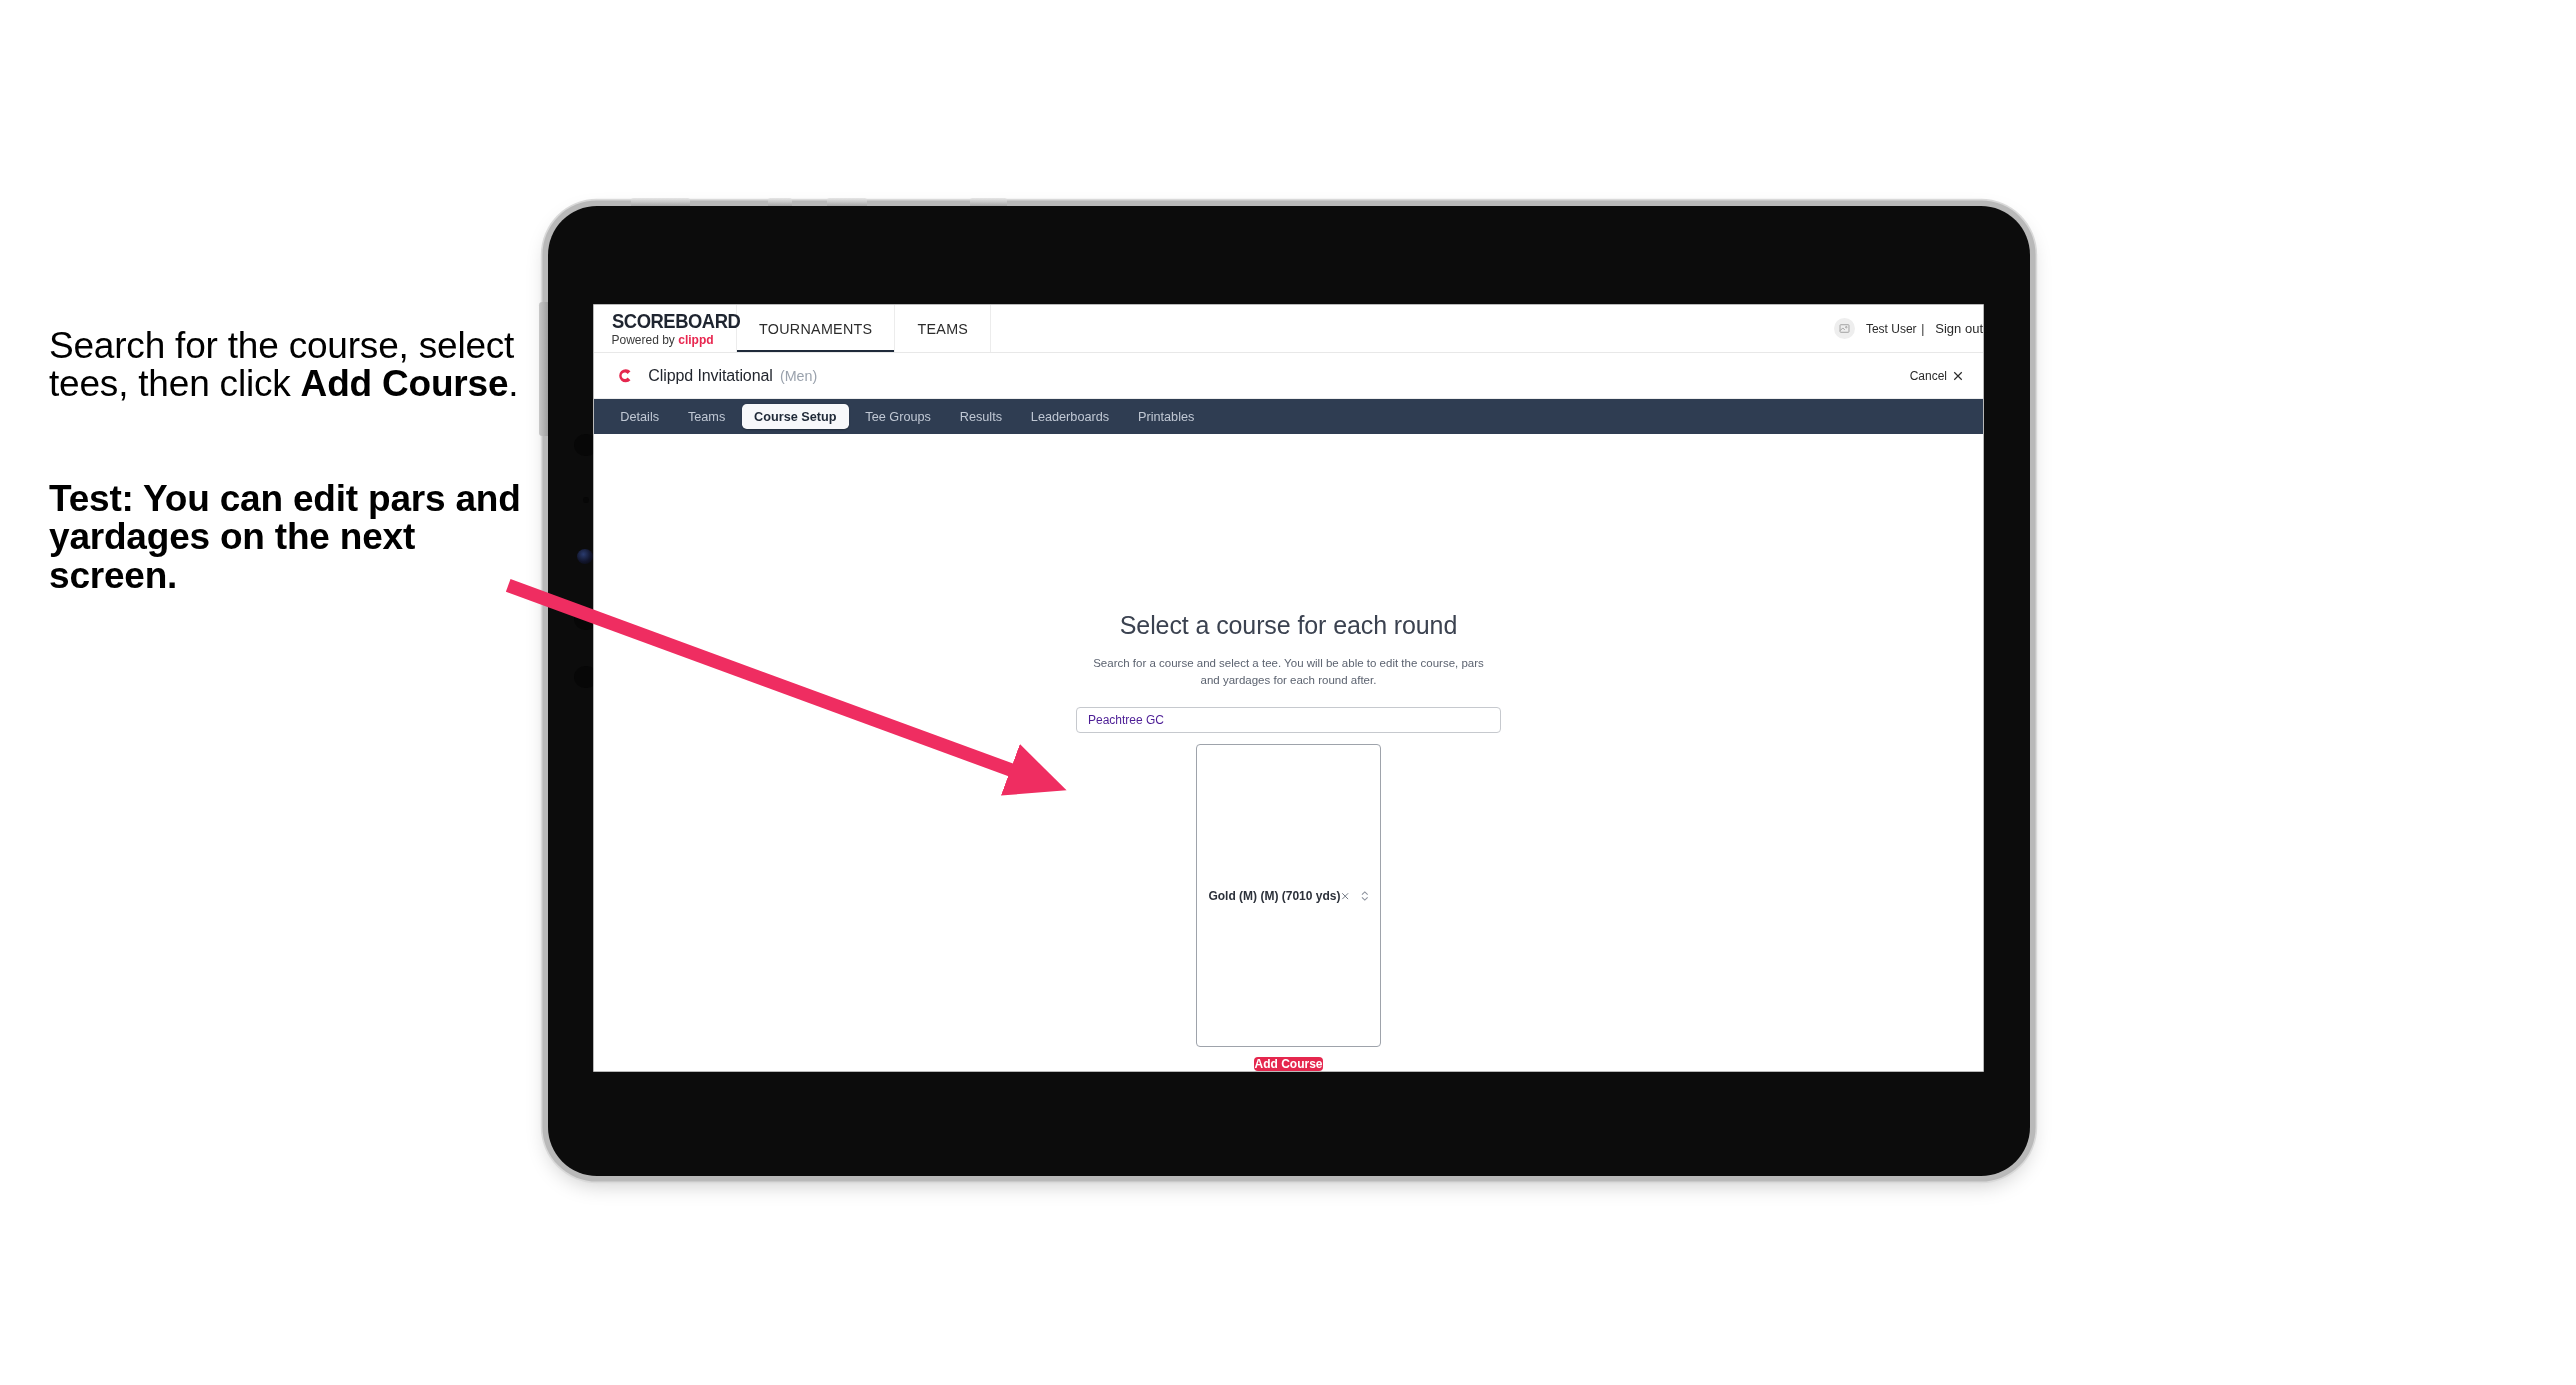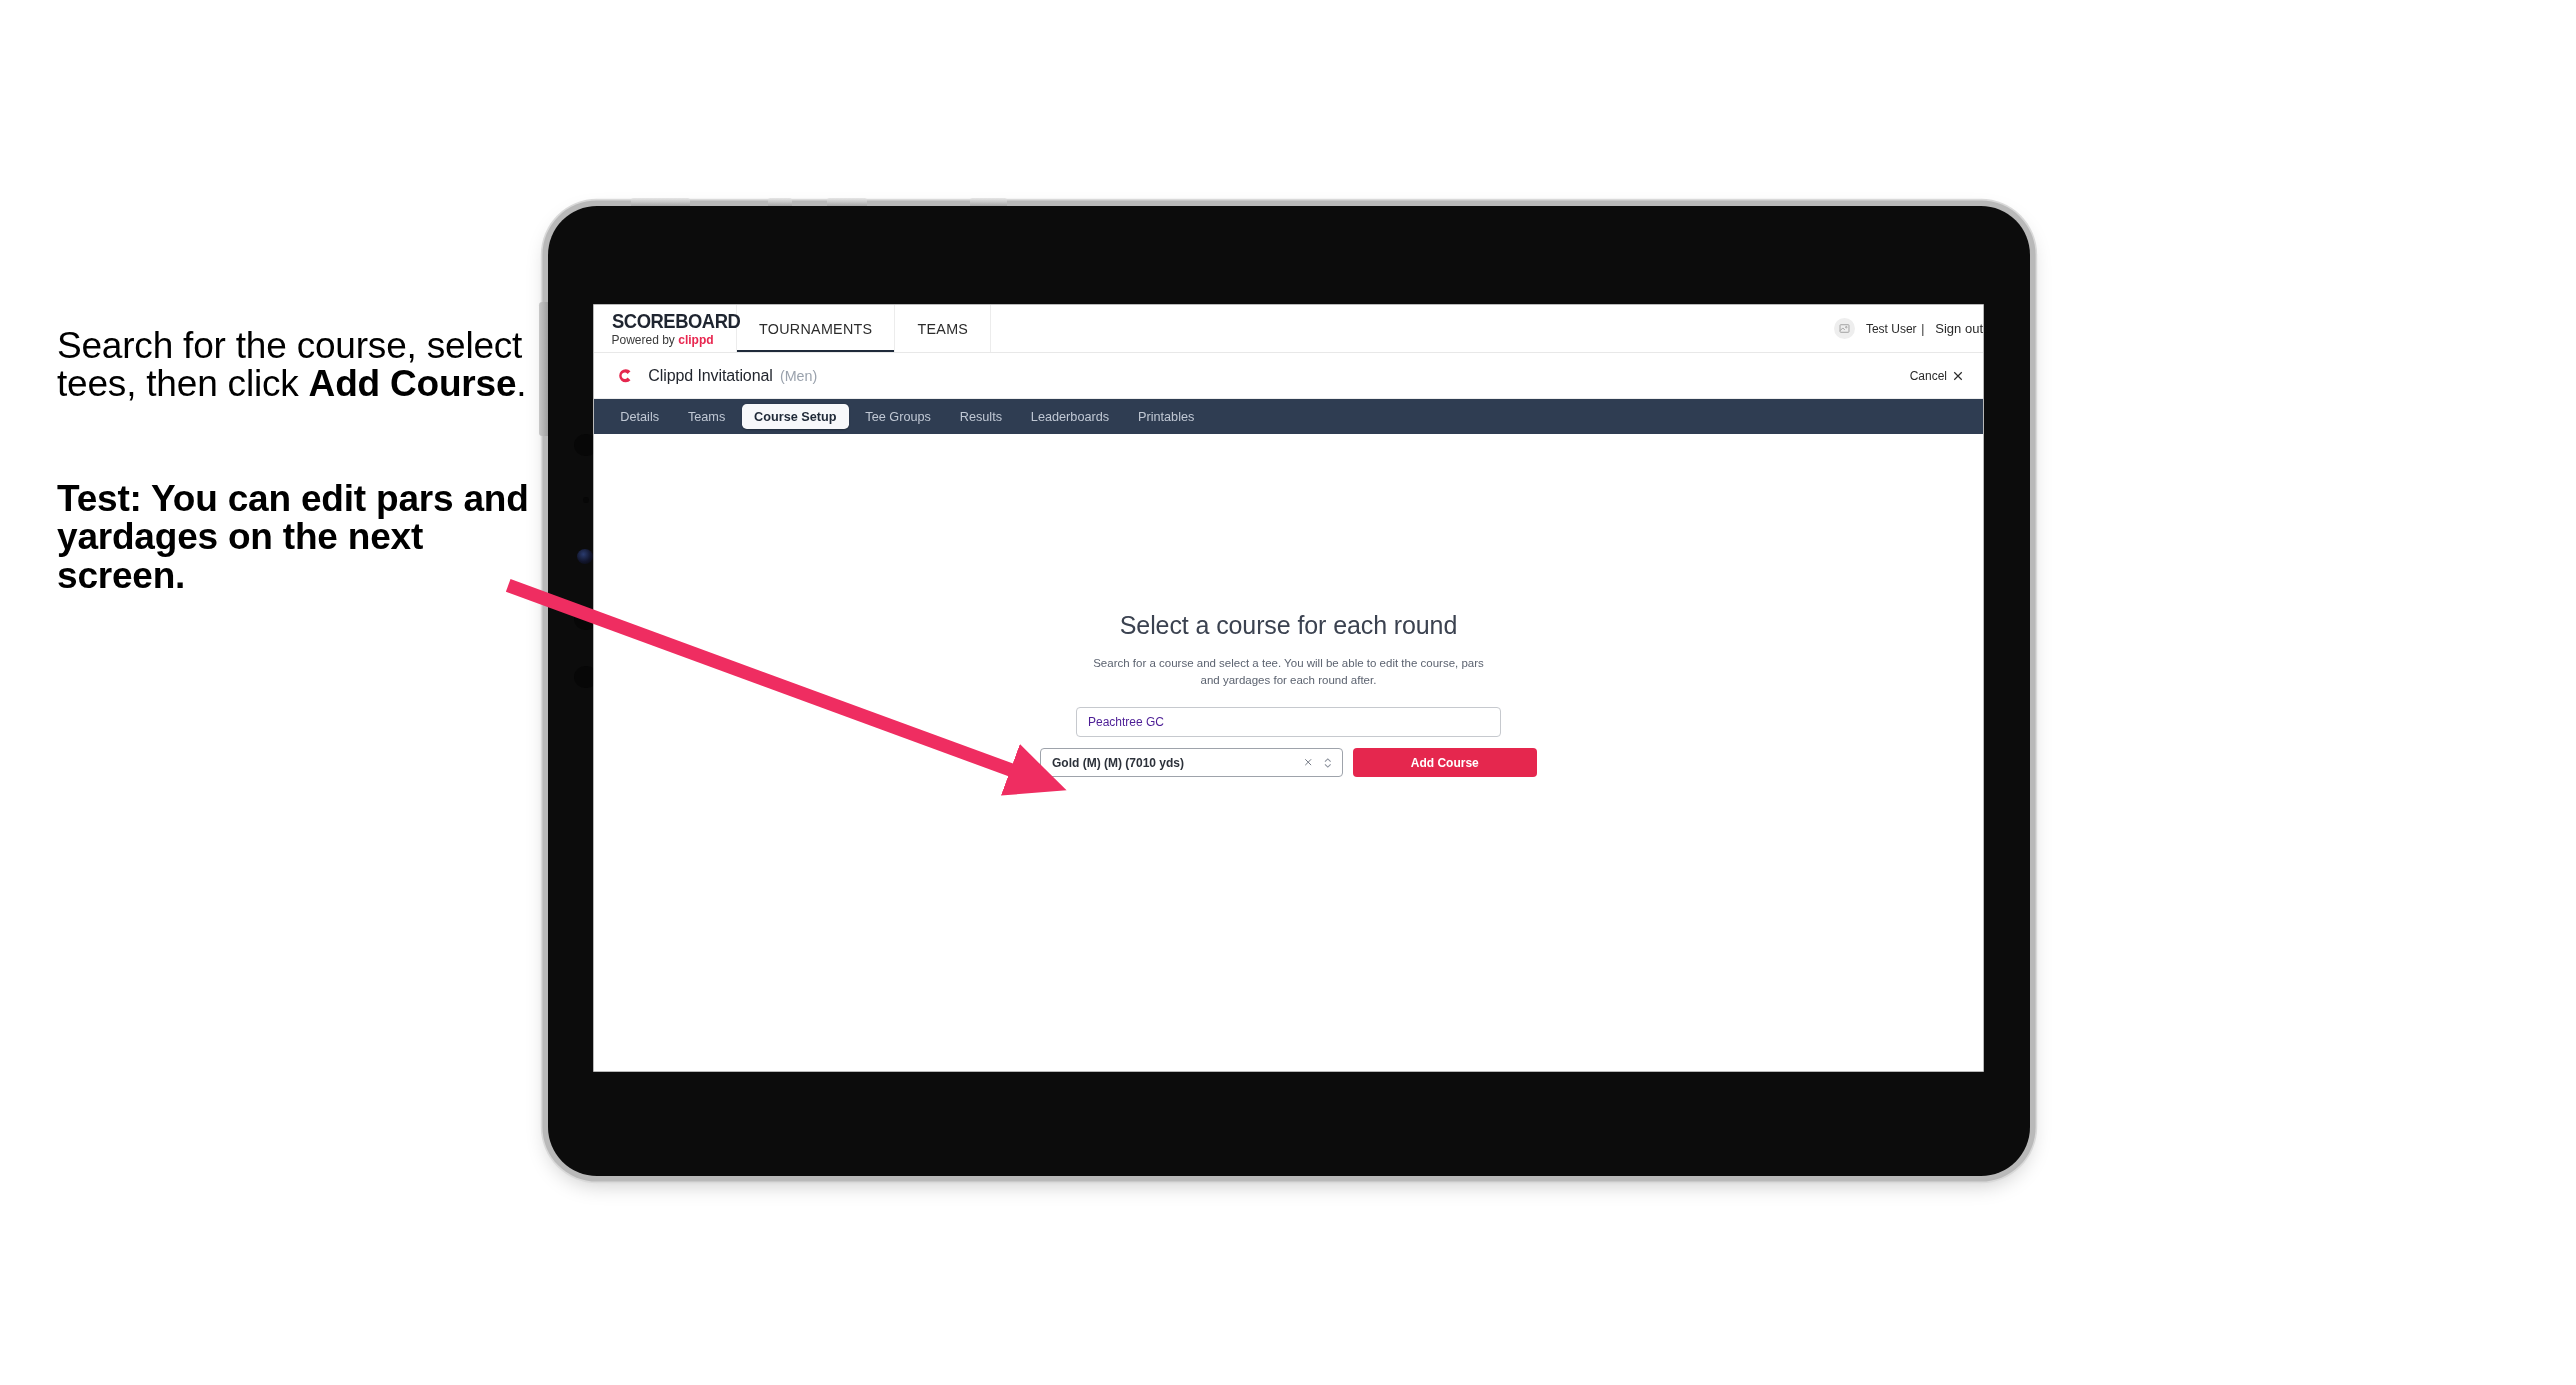--- a/index.html
+++ b/index.html
@@ -18,21 +18,20 @@
     height: 1386px;
     background: #ffffff;
   }
 
   
   #caption {
     position: absolute;
     left: 49px;
     top: 327px;
     width: 478px;
-    margin-left: 8px;
   }
   .cap-p {
     font-size: 37px;
     line-height: 1.04;
     color: #000000;
     letter-spacing: -0.2px;
   }
   .cap-p.first { font-weight: 400; }
   .cap-p strong { font-weight: 700; }
   .cap-p.note { font-weight: 700; margin-top: 76px; }
@@ -265,20 +264,21 @@
     outline: none;
   }
   #search-input::placeholder { color: #9aa0a8; }
 
   #row-tee {
     margin-top: 11px;
     width: 497px;
     display: flex;
     align-items: center;
     gap: 9.6px;
+    flex-direction: column;
   }
   #tee-select {
     flex: 0 0 303px;
     height: 29.5px;
     border: 0.8px solid #9ea3ab;
     border-radius: 4px;
     background: #fff;
     display: flex;
     align-items: center;
     padding: 0 9.6px 0 11px;

